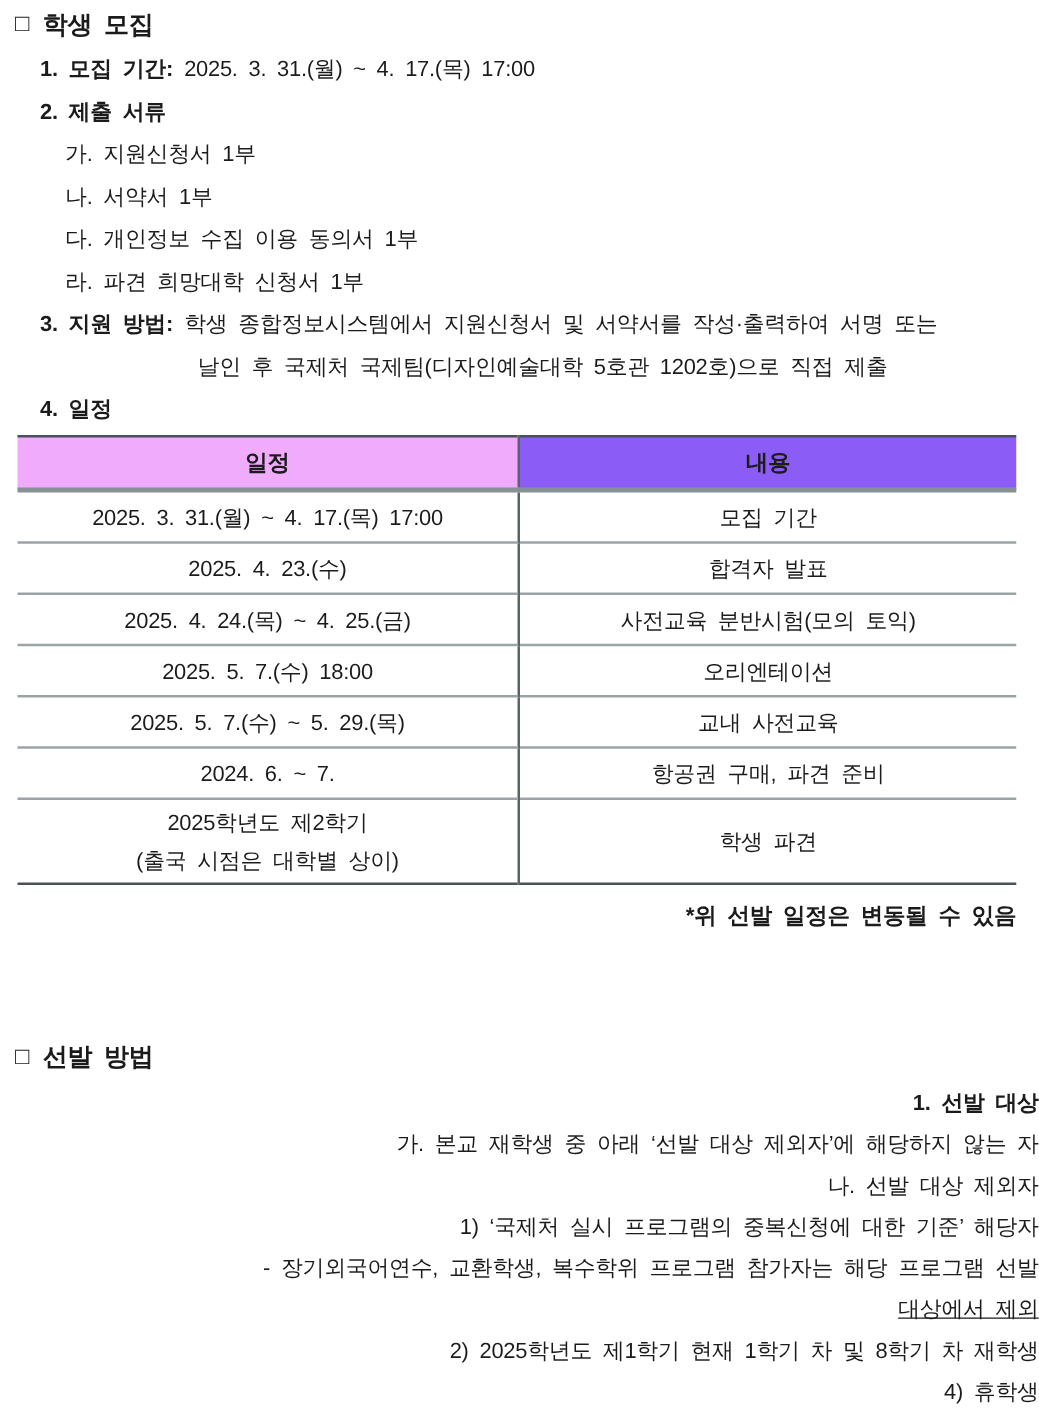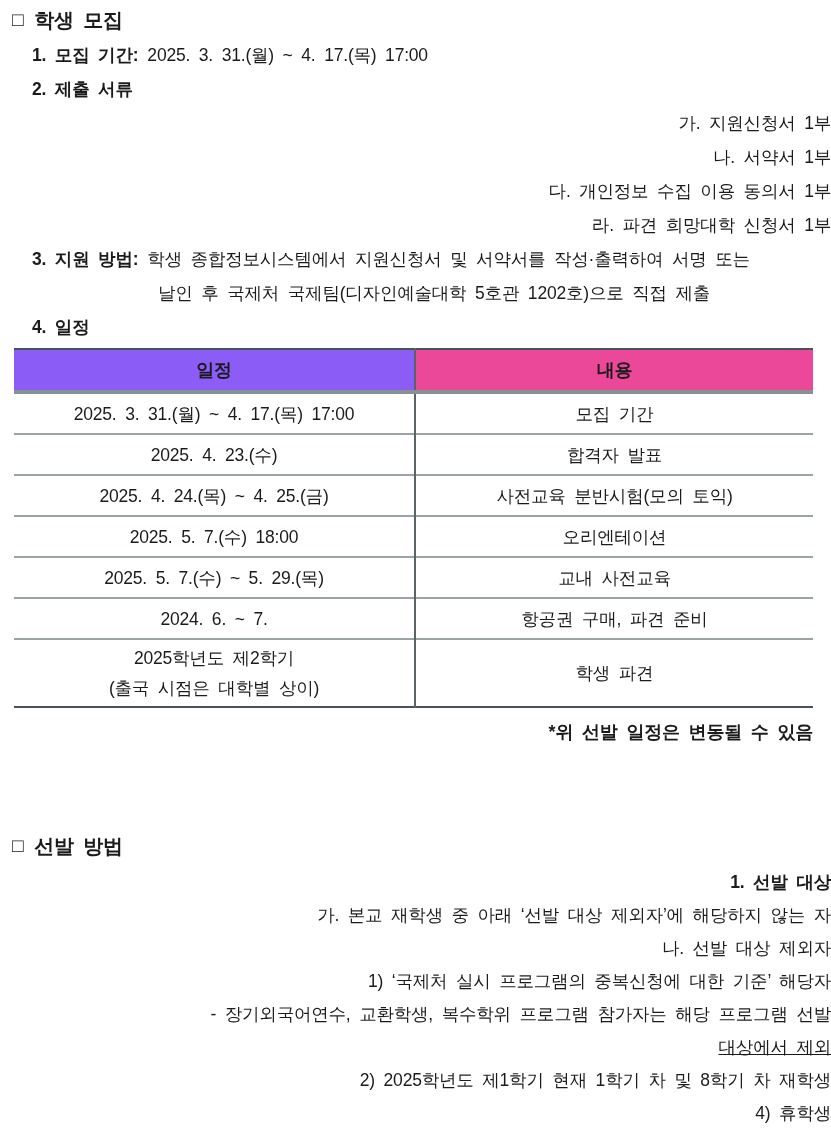--- a/index.html
+++ b/index.html
@@ -16,21 +16,21 @@
     margin-left:12px;font-size:20px;font-weight:700;line-height:24px;
     word-spacing:4px;letter-spacing:-0.2px;
   }
   .sec-title .sq{font-size:19px;font-weight:400;line-height:19px;transform:translateY(-1px);}
   .s1 .sec-title{margin-bottom:6px;}
 
   
   .line{font-size:17.5px;line-height:34px;word-spacing:4px;letter-spacing:-0.2px;white-space:nowrap;}
   .b{font-weight:700;}
   .num{margin-left:32px;}
-  .sub{margin-left:32px;text-align:right;}
+  .sub{margin-left:52px;}
   .cont3{margin-left:158px;}
   .lbl{margin-right:9px;}
 
   
   table.sched{
     border-collapse:collapse;table-layout:fixed;
     width:799px;margin:4px 0 0 14px;
     border-top:2px solid #47525a;border-bottom:2px solid #47525a;
   }
   table.sched col.c1{width:401px;}
@@ -91,22 +91,22 @@
 
     <div class="line num b">4. 일정</div>
 
     <table class="sched">
       <colgroup>
           <col class="c1">
           <col class="c2">
         </colgroup>
       <thead>
         <tr>
-          <th style="background: #8b5cf6; margin-left: 20px;">일정</th>
-          <th style="background: #ec4899;">내용</th>
+          <th style="background: #f0abfc; margin-left: 20px;">일정</th>
+          <th style="background: #8b5cf6;">내용</th>
         </tr>
       </thead>
       <tbody>
         <tr>
           <td>2025. 3. 31.(월) ~ 4. 17.(목) 17:00</td>
           <td>모집 기간</td>
         </tr>
         <tr>
           <td>2025. 4. 23.(수)</td>
           <td>합격자 발표</td>

